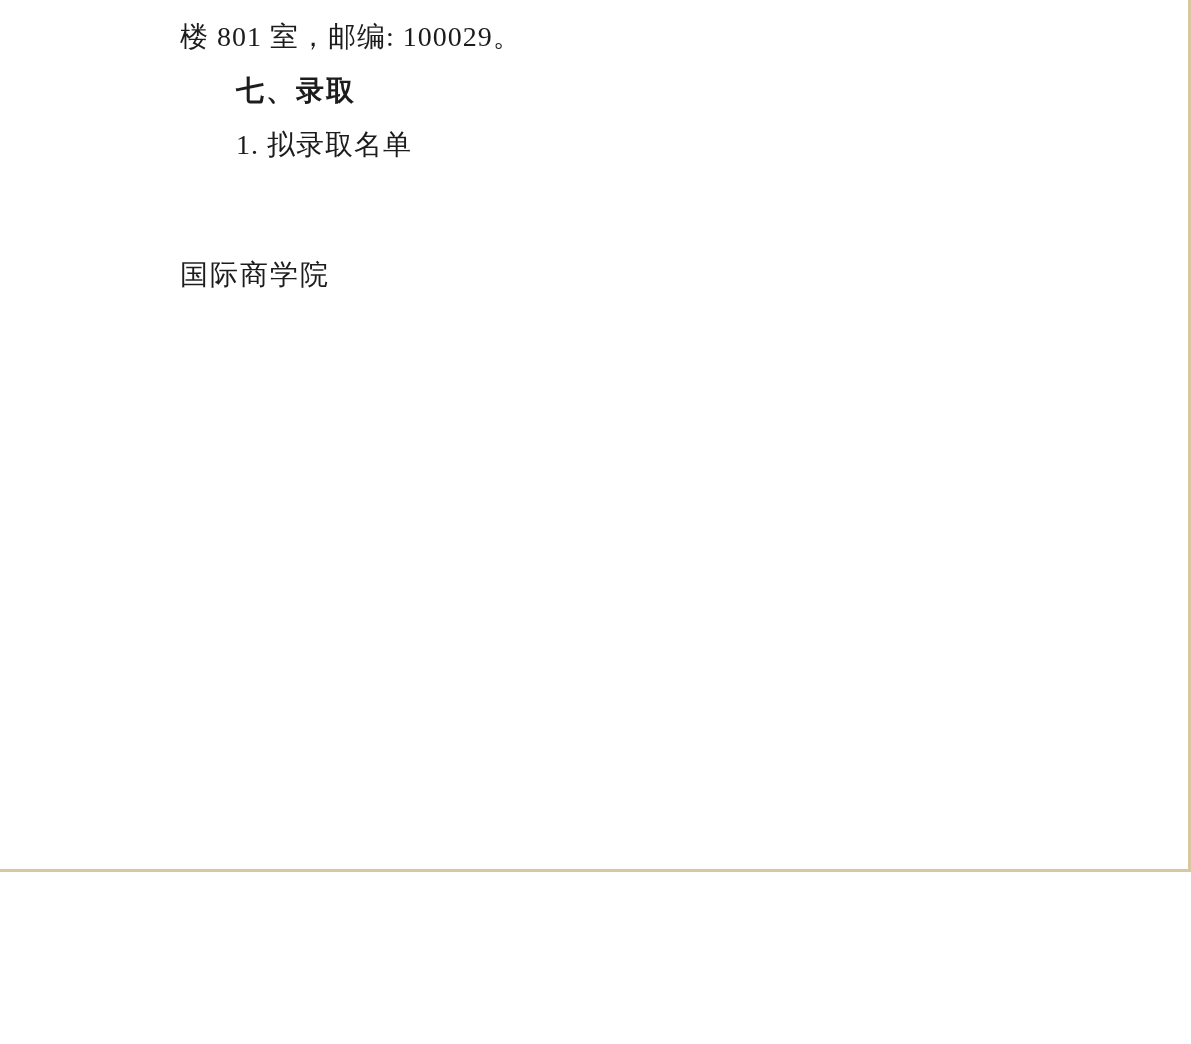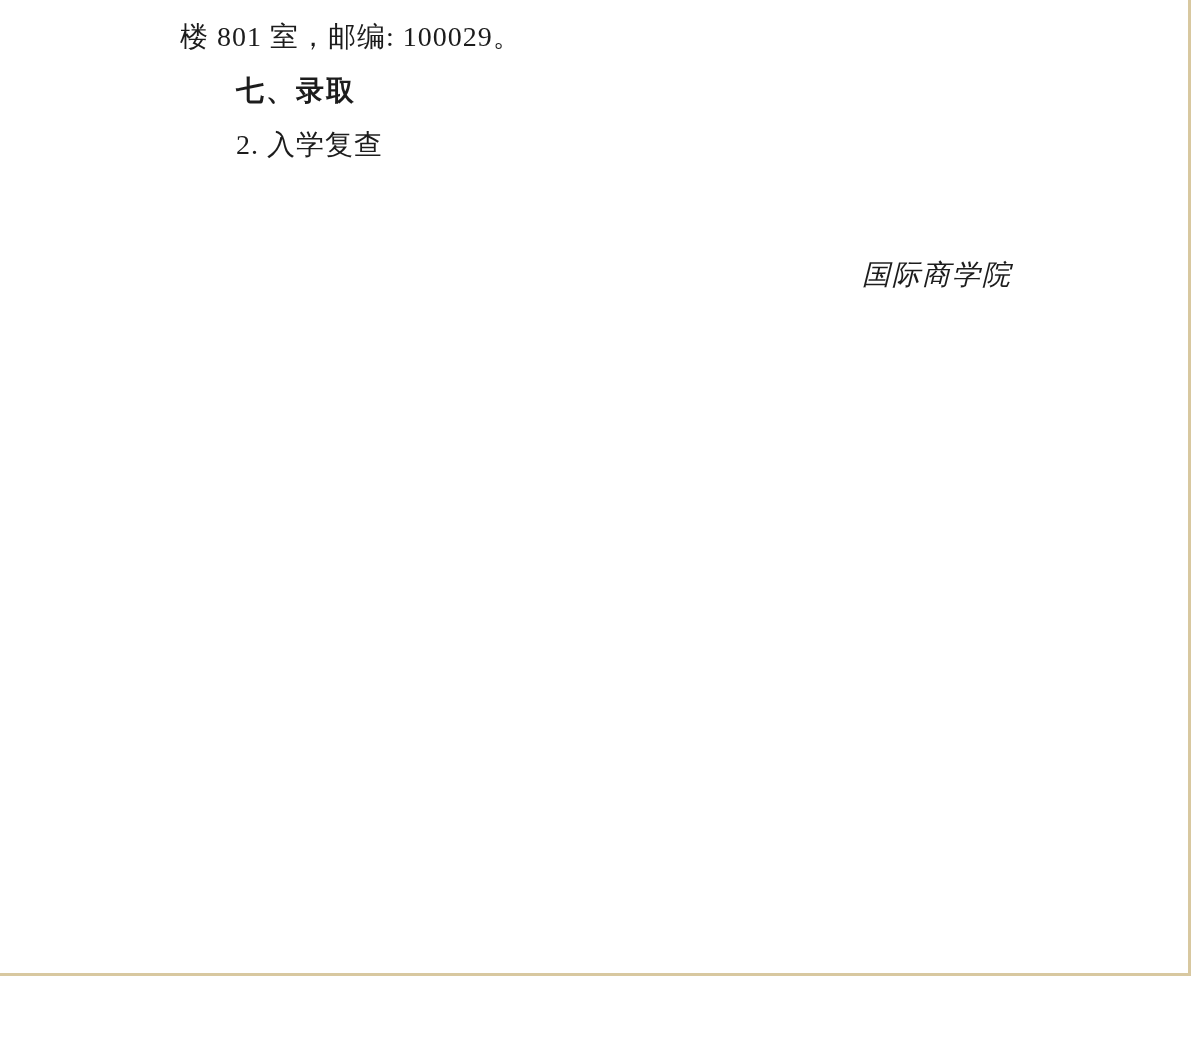--- a/index.html
+++ b/index.html
@@ -3,21 +3,21 @@
 <meta charset="utf-8">
 <style>
   html, body {
     margin: 0;
     padding: 0;
     background: #ffffff;
   }
   .page {
     position: relative;
     width: 1191px;
-    height: 976px;
+    height: 872px;
     box-sizing: border-box;
     background: #ffffff;
     border-right: 3px solid #d8c8a0;
     border-bottom: 3px solid #d8c8a0;
     padding: 10px 176px 3px 180px;
     font-family: "Liberation Serif", "DejaVu Serif", serif;
     font-size: 28px;
     line-height: 54px;
     color: #1c1c1c;
     overflow: hidden;
@@ -39,39 +39,37 @@
     letter-spacing: 1px;
   }
   .para {
     text-indent: 2em;
     text-align: justify;
     text-justify: inter-character;
     letter-spacing: 1.5px;
   }
   .signature {
     margin-top: 76px;
-    text-align: right;
-    font-style: italic;
   }
   .signature p {
     letter-spacing: 2px;
   }
 </style>
 </head>
 <body>
 
 <div class="page">
 
   <p class="line-cont">楼 801 室，邮编: 100029。</p>
 
   <p class="heading">七、录取</p>
 
+  <p class="subitem">1. 拟录取名单</p>
 
 
 
-  <p class="subitem">2. 入学复查</p>
 
 
   <div class="signature">
     <p>国际商学院</p>
   </div>
 
 </div>
 
 </body></html>

